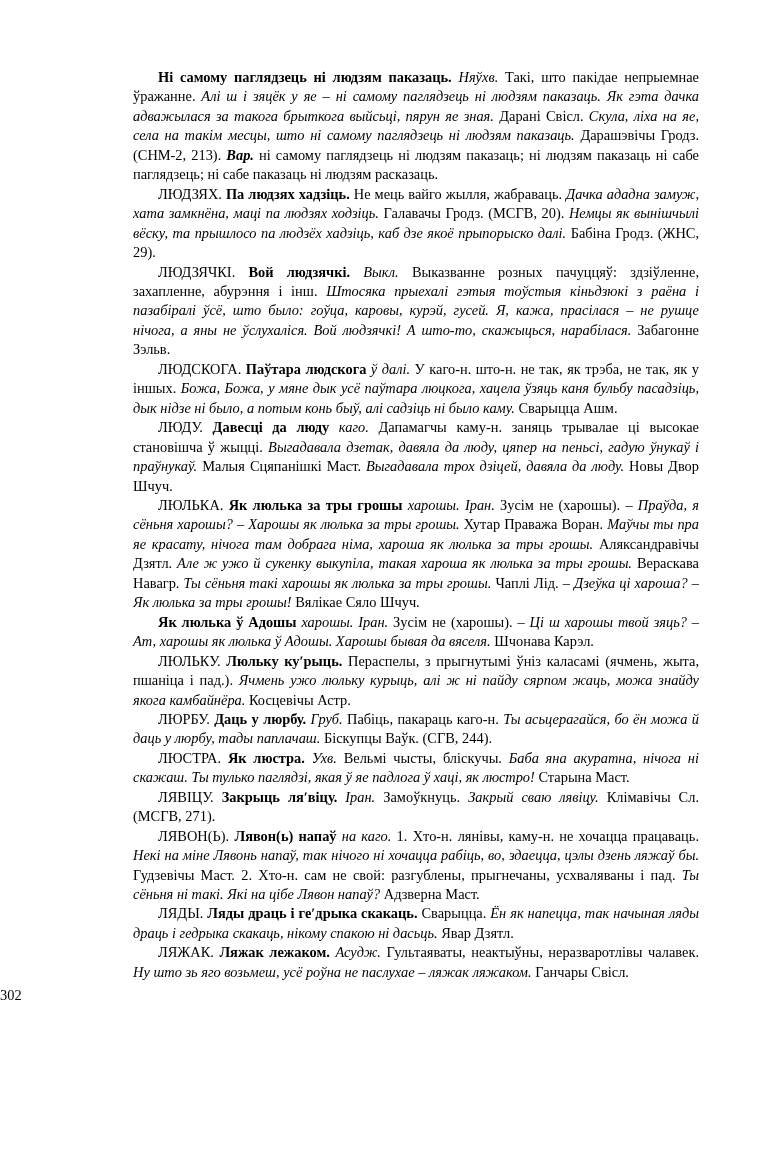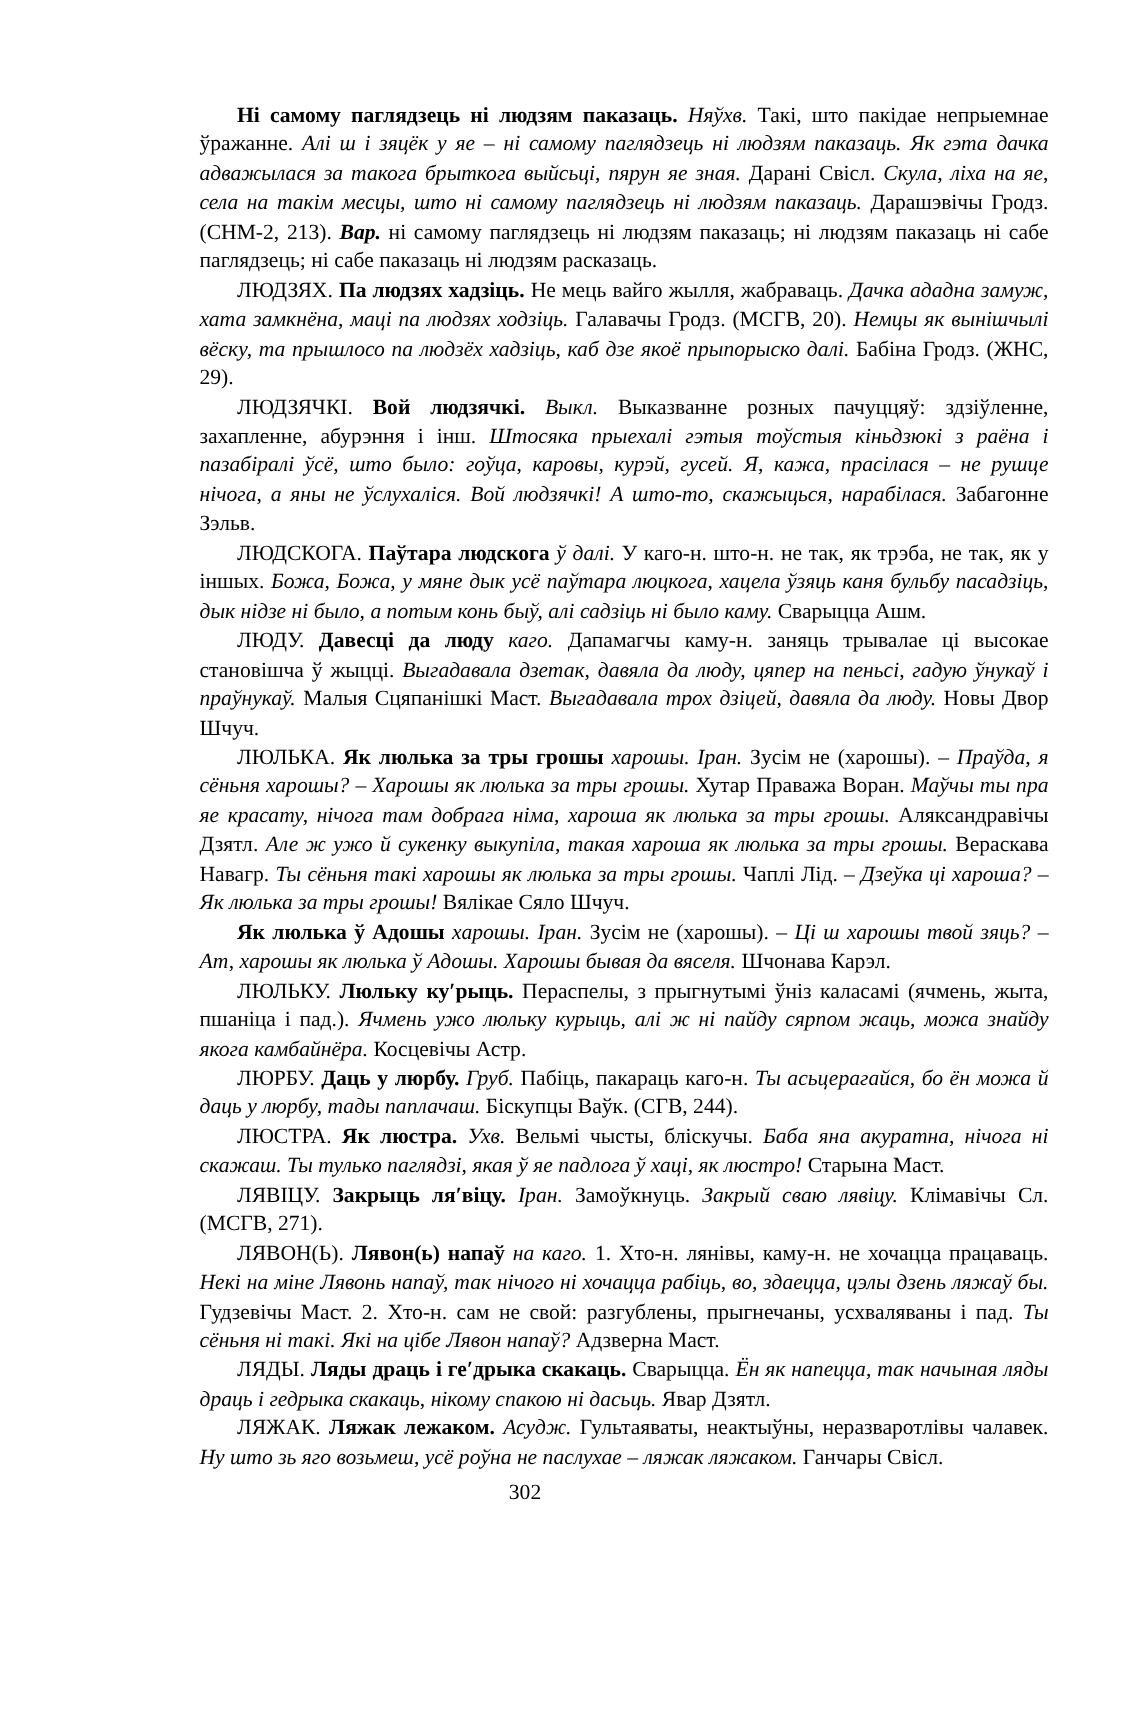--- a/index.html
+++ b/index.html
@@ -46,21 +46,21 @@
   }
   .bi {
     font-weight: bold;
     font-style: italic;
   }
   .pageno {
     position: absolute;
     left: 0;
     top: 987px;
     width: 700px;
-    text-align: center;
+    text-align: left;
     font-size: 14.4px;
     font-family: "Liberation Serif", "DejaVu Serif", serif;
   }
 </style>
 </head>
 <body>
 
 <div class="page">
   <div class="text-column" id="text-column">
       <p class="entry"><span class="b">Ні самому паглядзець ні людзям паказаць.</span><span class="i"> Няўхв.</span><span> Такі, што пакідае непрыемнае ўражанне.</span><span class="i"> Алі ш і зяцёк у яе – ні самому паглядзець ні людзям паказаць. Як гэта дачка адважылася за такога брыткога выйсьці, пярун яе зная.</span><span> Даpані Свісл.</span><span class="i"> Скула, ліха на яе, села на такім месцы, што ні самому паглядзець ні людзям паказаць.</span><span> Дарашэвічы Гродз. (СНМ-2, 213).</span><span class="bi"> Вар.</span><span> ні самому паглядзець ні людзям паказаць; ні людзям паказаць ні сабе паглядзець; ні сабе паказаць ні людзям расказаць.</span></p>

